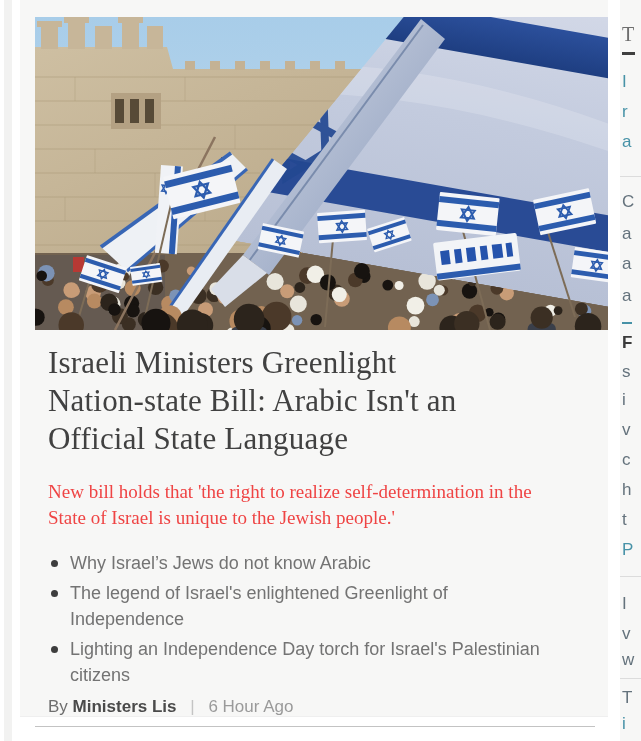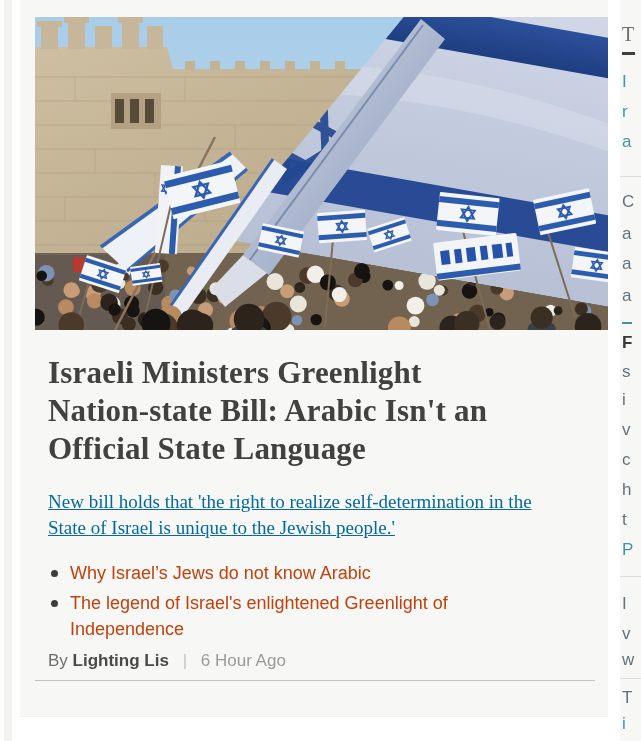--- a/index.html
+++ b/index.html
@@ -18,36 +18,35 @@
     background:#f7f7f6;border-bottom:1px solid #efefef;
     box-sizing:border-box;padding-top:17px;
   }
   .photo{
     margin-left:15px;width:573px;height:313px;display:block;position:relative;
     overflow:hidden;
   }
   .photo svg{display:block;filter:blur(.45px) saturate(1.04);}
   .article-text{padding-left:28px;padding-right:12px;}
   .headline{
-    margin-top:24px;max-width:552px;
-    font-family:"Liberation Serif",serif;font-weight:bold;
+    margin-top:14px;max-width:552px;
+    font-family:"Liberation Serif",serif;font-weight:normal;
     font-size:31px;line-height:38px;color:#414141;
     white-space:pre-line;letter-spacing:.2px;
   }
   .subhead{
     margin-top:9px;max-width:552px;
     font-family:"Liberation Serif",serif;font-weight:normal;
-    font-size:19px;line-height:26px;color:#0369a1;
+    font-size:19px;line-height:26px;color:#ef4444;
     white-space:pre-line;
-    text-decoration:underline;
   }
   ul.related{list-style:none;margin:13px 0 0 0;padding:0;max-width:505px;}
   ul.related li{
     position:relative;padding-left:22px;margin-bottom:4px;
-    font-size:18px;line-height:26px;color:#c2410c;cursor:pointer;
+    font-size:18px;line-height:26px;color:#737373;cursor:pointer;
   }
   ul.related li::before{
     content:"";position:absolute;left:3px;top:10px;width:7px;height:7px;
     border-radius:50%;background:#3d3d3d;
   }
   .byline{margin-top:8px;font-size:17px;color:#8a8a8a;height:22px;line-height:22px;}
   .byline .by{color:#6e6e6e;}
   .byline .author{color:#4a4a4a;font-weight:bold;}
   .byline .sep{color:#c4c4c4;margin:0 9px;}
   .byline .time{color:#9a9a9a;}
@@ -420,26 +419,27 @@
   <div class="article-text">
     <h1 class="headline">Israeli Ministers Greenlight
 Nation-state Bill: Arabic Isn't an
 Official State Language</h1>
     <p class="subhead">New bill holds that 'the right to realize self-determination in the
 State of Israel is unique to the Jewish people.'</p>
 
     <ul class="related">
         <li>Why Israel’s Jews do not know Arabic</li>
         <li>The legend of Israel's enlightened Greenlight of Independence</li>
+        <li>Lighting an Independence Day torch for Israel's Palestinian citizens</li>
       </ul>
 
     <div class="byline">
       <span class="by">By</span>
       <span> </span>
-      <span class="author">Lighting Lis</span>
+      <span class="author">Ministers Lis</span>
       <span class="sep">|</span>
       <span class="time">6 Hour Ago</span>
     </div>
   </div>
 
   <div class="card-rule"></div>
 </div>
 
 <aside class="sidebar">
     <div class="frag serif" style="top: 24px;">T</div>

